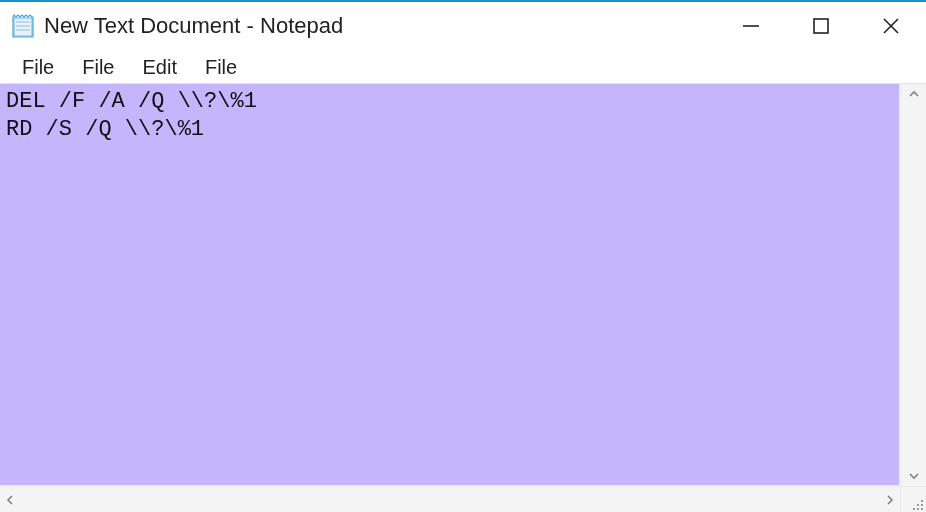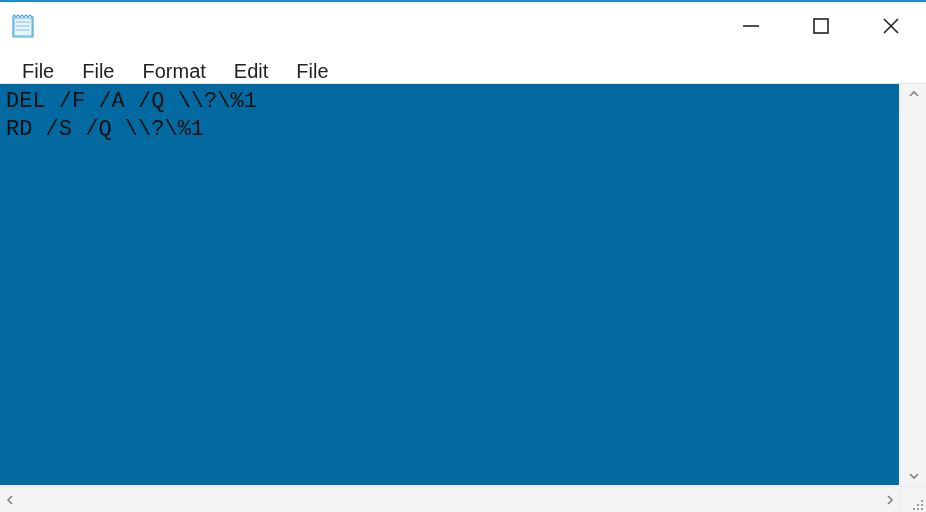--- a/index.html
+++ b/index.html
@@ -48,21 +48,21 @@
     justify-content: center;
     font-size: 18px;
     color: #222;
   }
   .win-btn svg { display: block; }
 
   
   .menubar {
     height: 34px;
     display: flex;
-    align-items: flex-end;
+    align-items: center;
     padding-left: 8px;
     gap: 0;
     border-bottom: 1px solid #e6e6e6;
     background: #fff;
   }
   .menu-item {
     font-size: 20px;
     color: #222;
     padding: 2px 14px;
     line-height: 1;
@@ -78,21 +78,21 @@
   }
   .editor {
     grid-column: 1; grid-row: 1;
     padding: 4px 6px 0 6px;
     font-family: Consolas, "Courier New", monospace;
     font-size: 22px;
     line-height: 1.25;
     color: #111;
     white-space: pre;
     overflow: hidden;
-    background: #0369a1;
+    background: #c4b5fd;
     border-right: 1px solid #f0f0f0;
     border-bottom: 1px solid #f0f0f0;
   }
   .vscroll {
     grid-column: 2; grid-row: 1;
     background: #f4f4f4;
     display: flex;
     flex-direction: column;
     align-items: center;
     justify-content: space-between;
@@ -141,20 +141,21 @@
   <div class="titlebar">
     <div class="app-icon">
       <svg width="24" height="26" viewBox="0 0 24 26">
         <path d="M2 4 L3 2 L5 4 L7 2 L9 4 L11 2 L13 4 L15 2 L17 4 L19 2 L21 4 L22 4 L22 24 L2 24 Z" fill="#ffffff" stroke="#4aa5d8" stroke-width="1.2"></path>
         <rect x="3" y="5" width="18" height="18" fill="#e6f3fb" stroke="#4aa5d8" stroke-width="0.8"></rect>
         <line x1="5" y1="9" x2="19" y2="9" stroke="#8fbfdd" stroke-width="1"></line>
         <line x1="5" y1="13" x2="19" y2="13" stroke="#8fbfdd" stroke-width="1"></line>
         <line x1="5" y1="17" x2="19" y2="17" stroke="#8fbfdd" stroke-width="1"></line>
       </svg>
     </div>
+    <div class="title">New Text Document - Notepad</div>
     <div class="win-controls">
       <div class="win-btn">
         <svg width="20" height="20" viewBox="0 0 20 20">
             <line x1="2" y1="10" x2="18" y2="10" stroke="#222" stroke-width="1.6"></line>
           </svg>
       </div>
       <div class="win-btn">
         <svg width="18" height="18" viewBox="0 0 18 18">
             <rect x="2" y="2" width="14" height="14" fill="none" stroke="#222" stroke-width="1.6"></rect>
           </svg>
@@ -164,21 +165,20 @@
           <line x1="3" y1="3" x2="17" y2="17" stroke="#222" stroke-width="1.6"></line>
           <line x1="17" y1="3" x2="3" y2="17" stroke="#222" stroke-width="1.6"></line>
         </svg>
       </div>
     </div>
   </div>
 
   <div class="menubar">
     <div class="menu-item">File</div>
     <div class="menu-item">File</div>
-    <div class="menu-item">Format</div>
     <div class="menu-item">Edit</div>
     <div class="menu-item">File</div>
   </div>
 
   <div class="client">
     <div class="editor">DEL /F /A /Q \\?\%1
 RD /S /Q \\?\%1</div>
 
     <div class="vscroll">
       <span>

